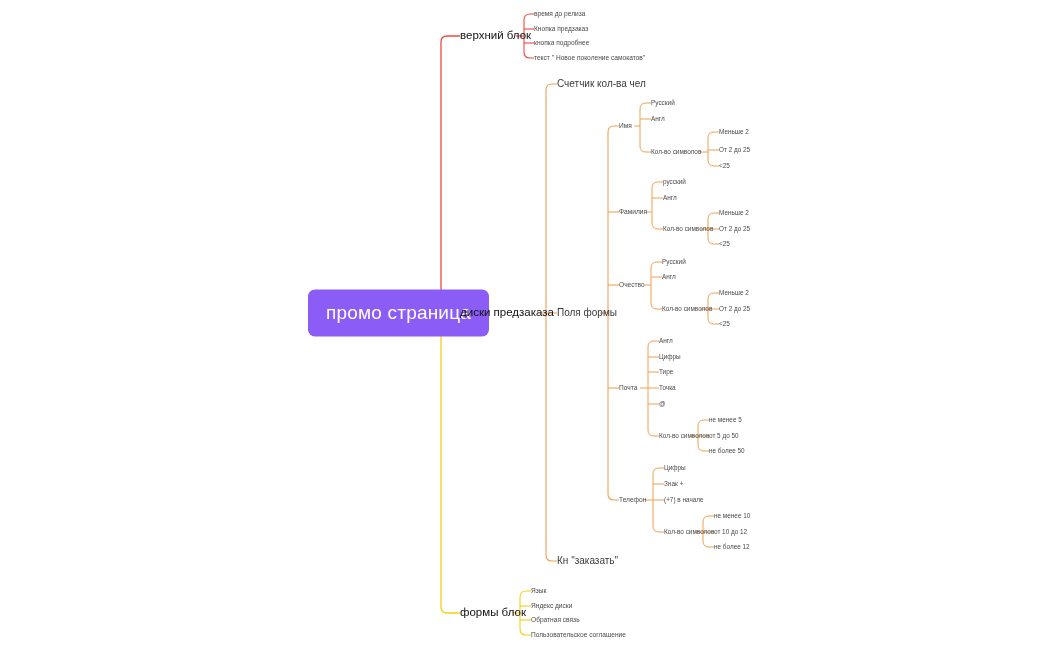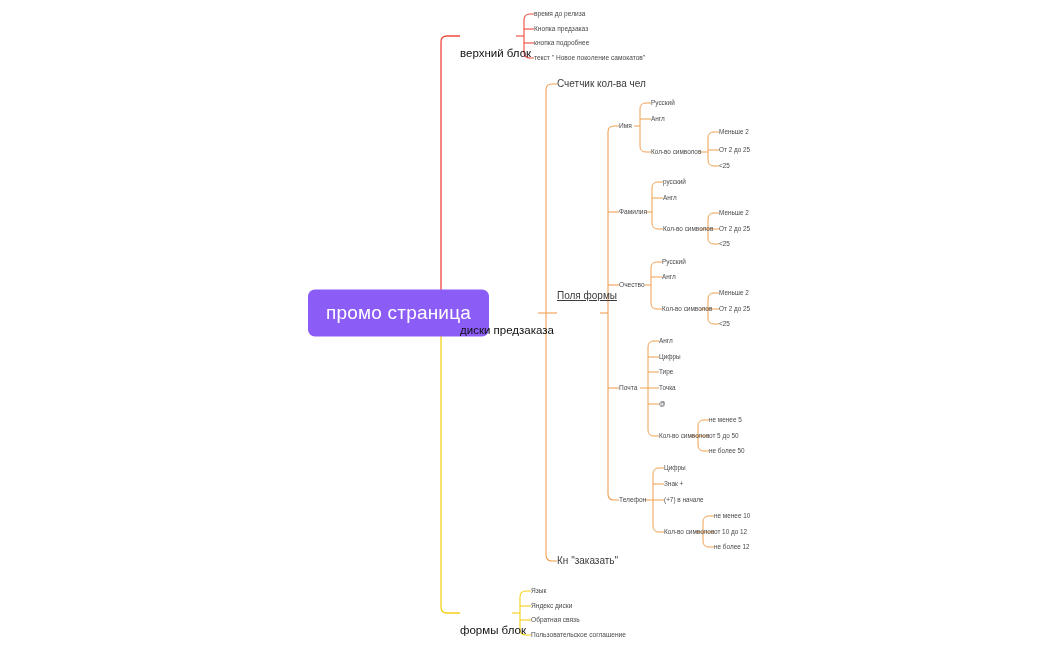--- a/index.html
+++ b/index.html
@@ -52,21 +52,20 @@
     letter-spacing: 0.2px;
     white-space: nowrap;
     line-height: 1;
   }
 
   
   .lvl1 {
     font-size: 11.5px;
     color: #111111;
     font-weight: 400;
-    margin-top: 18px;
   }
 
   
   .lvl2 {
     font-size: 10px;
     color: #3a3a3a;
   }
 
   
   .lvl3 {
@@ -206,21 +205,21 @@
 
   <div class="node leaf-top" style="left:534px; top:14px;">время до релиза</div>
   <div class="node leaf-top" style="left:534px; top:29px;">Кнопка предзаказ</div>
   <div class="node leaf-top" style="left:534px; top:43px;">кнопка подробнее</div>
   <div class="node leaf-top" style="left:534px; top:58px;">текст " Новое поколение самокатов"</div>
 
   <div class="node lvl1" style="left:460px; top:313px;">диски предзаказа</div>
 
   <div class="node lvl2" style="left:557px; top:84px;">Счетчик кол-ва чел</div>
 
-  <div class="node lvl2" style="left:557px; top:296px;text-decoration:underline;">Поля формы</div>
+  <div class="node lvl2" style="left:557px; top:313px;">Поля формы</div>
 
   <div class="node lvl2" style="left:557px; top:561px;">Кн "заказать"</div>
 
   <div class="node lvl3" style="left:619px; top:126px;">Имя</div>
   <div class="node lvl4" style="left:651px; top:103px;">Русский</div>
   <div class="node lvl4" style="left:651px; top:119px;">Англ</div>
   <div class="node lvl4" style="left:651px; top:152px;">Кол-во символов</div>
   <div class="node lvl4" style="left:719px; top:132px;">Меньше 2</div>
   <div class="node lvl4" style="left:719px; top:150px;">От 2 до 25</div>
   <div class="node lvl4" style="left:719px; top:166px;">&lt;25</div>

